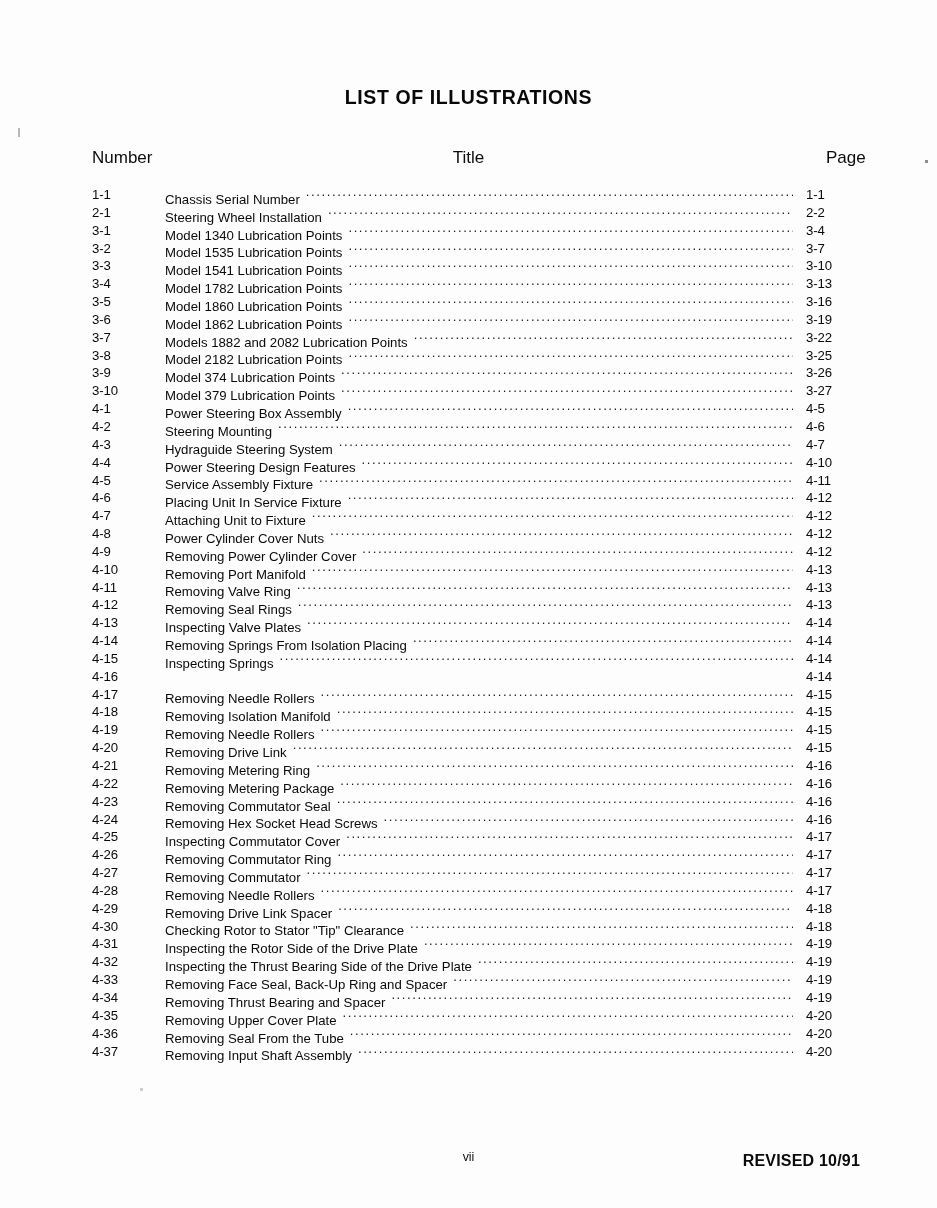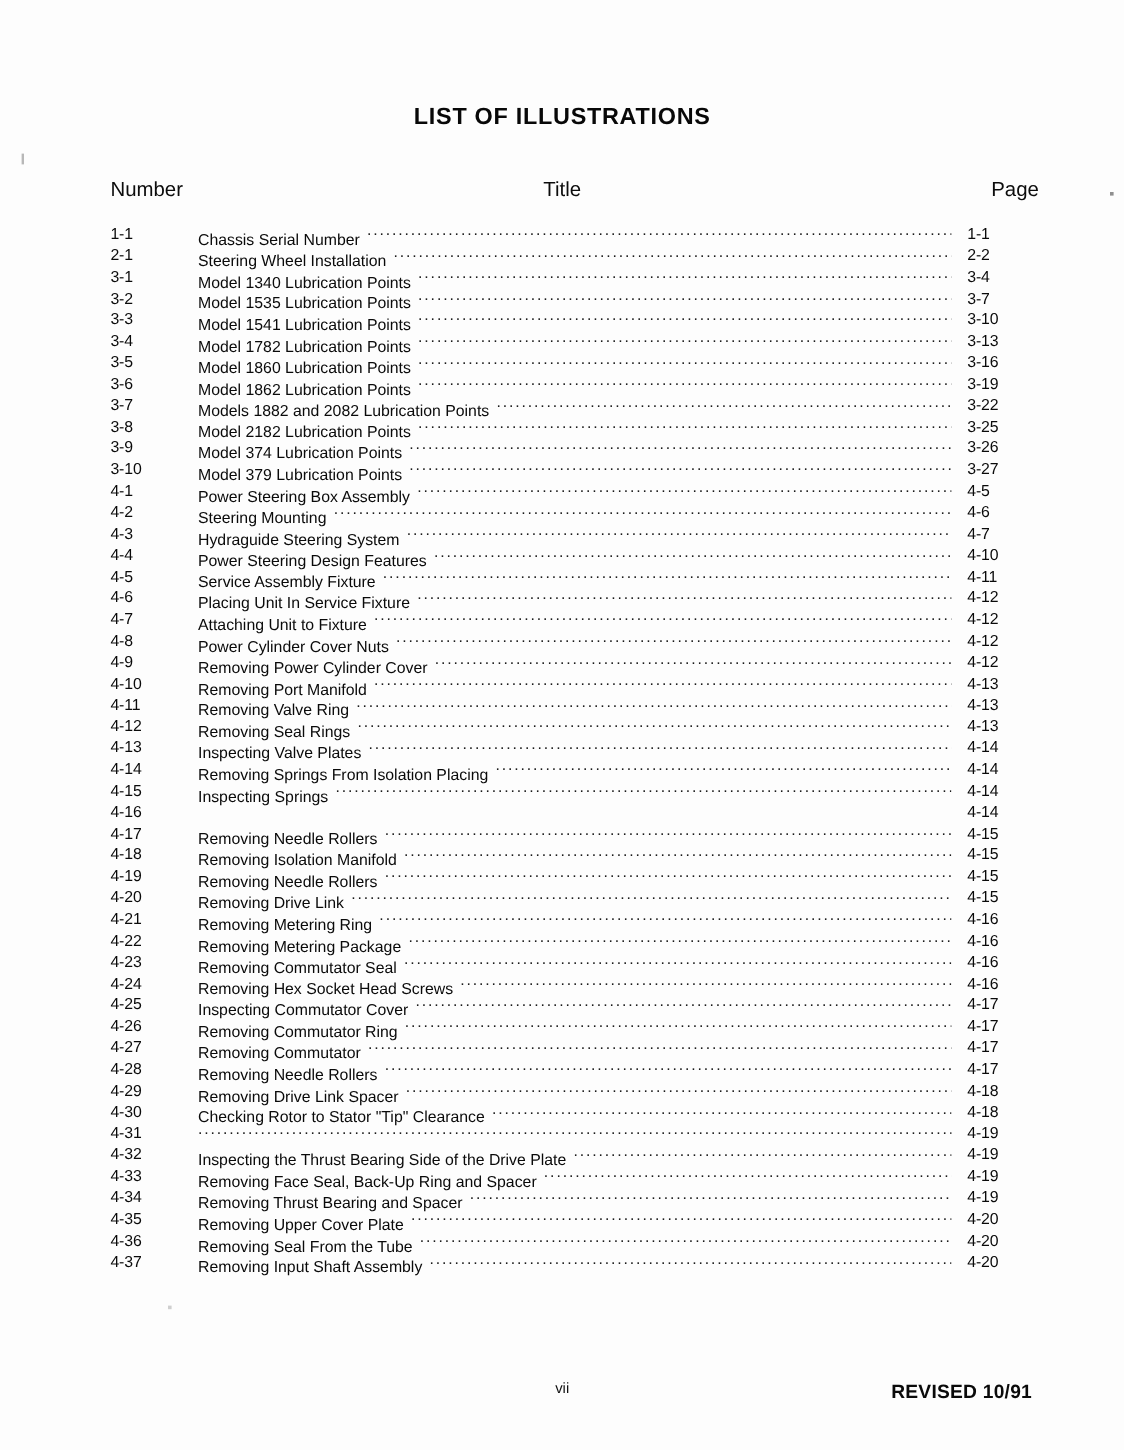--- a/index.html
+++ b/index.html
@@ -504,20 +504,21 @@
         <span class="entry-number">4-30</span>
         <span class="entry-body">
           <span class="entry-title">Checking Rotor to Stator "Tip" Clearance</span>
           <span class="entry-leader"></span>
         </span>
         <span class="entry-page">4-18</span>
       </div>
       <div class="entry">
         <span class="entry-number">4-31</span>
         <span class="entry-body">
+          <span class="entry-title">Inspecting the Rotor Side of the Drive Plate</span>
           <span class="entry-leader"></span>
         </span>
         <span class="entry-page">4-19</span>
       </div>
       <div class="entry">
         <span class="entry-number">4-32</span>
         <span class="entry-body">
           <span class="entry-title">Inspecting the Thrust Bearing Side of the Drive Plate</span>
           <span class="entry-leader"></span>
         </span>

